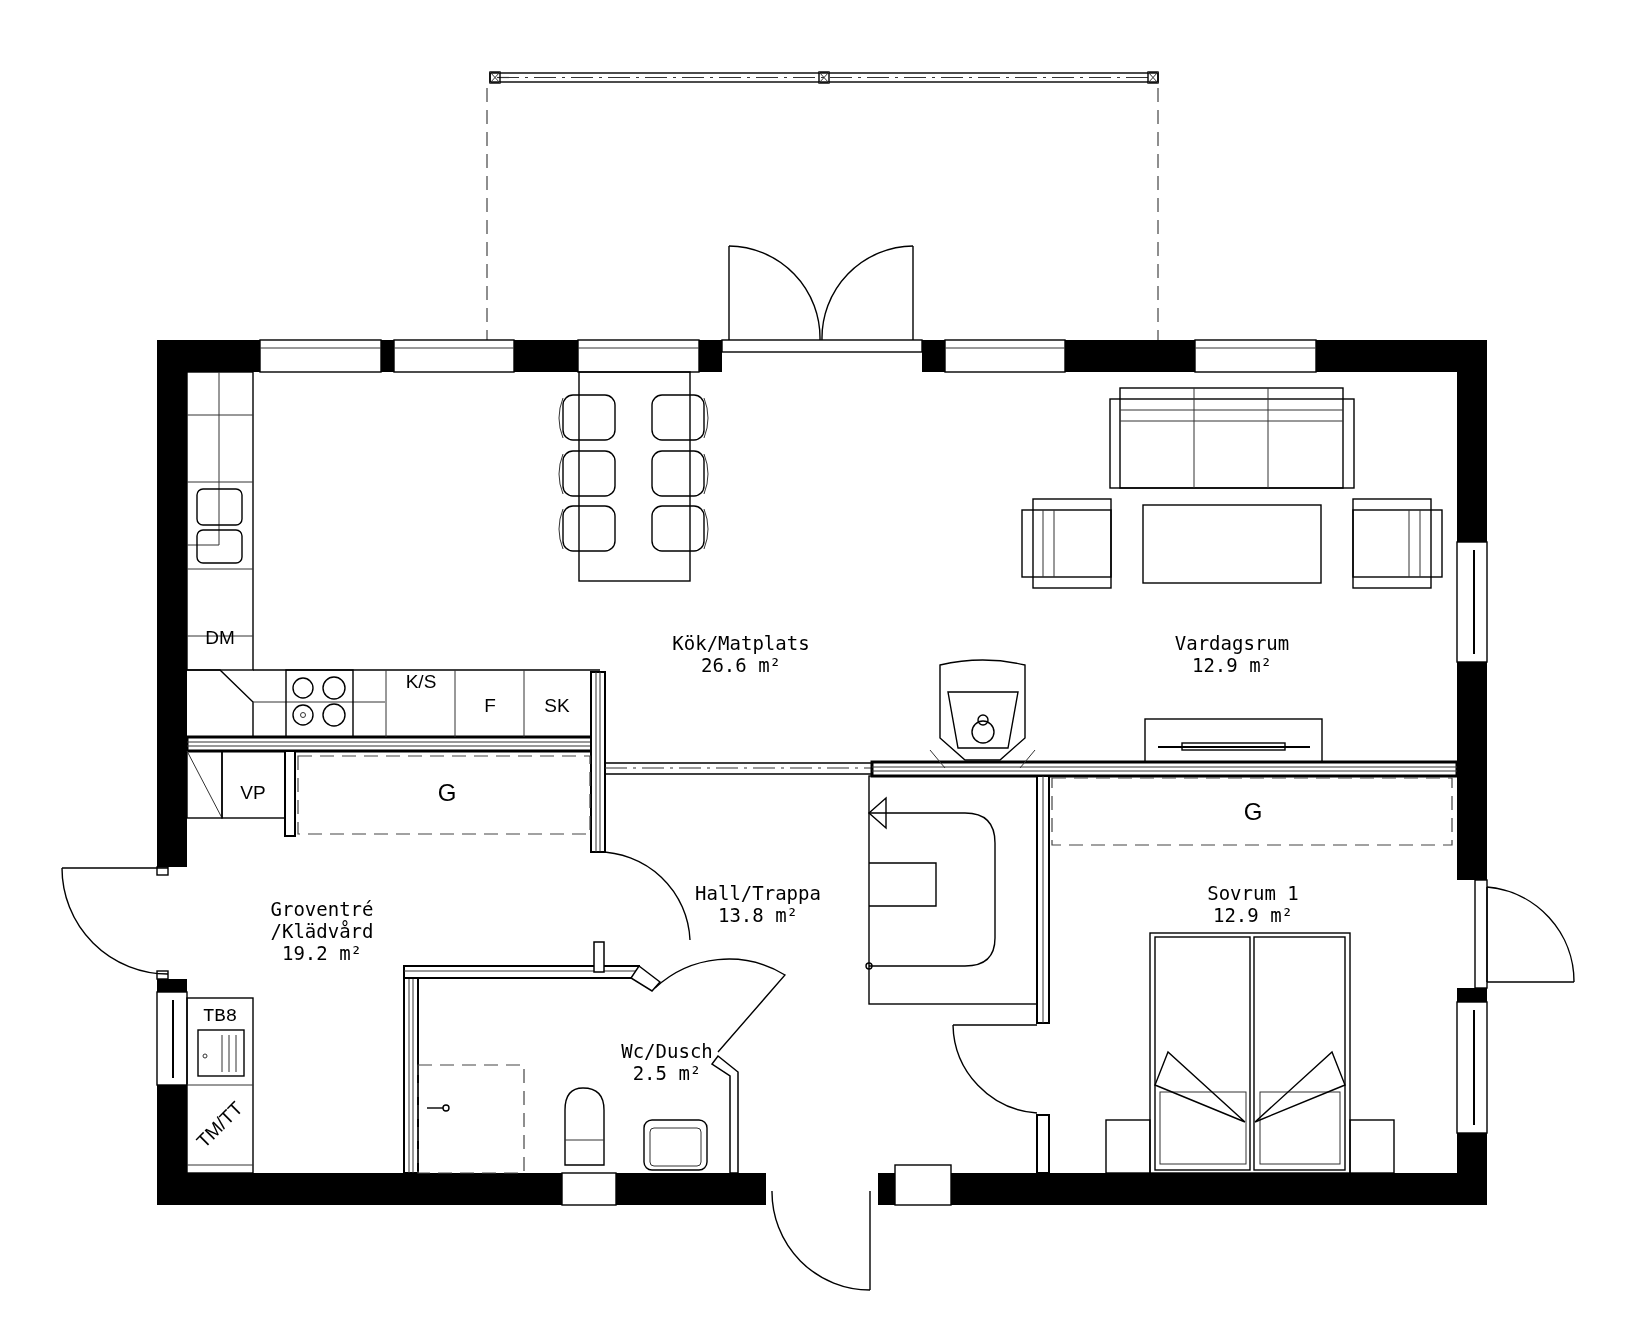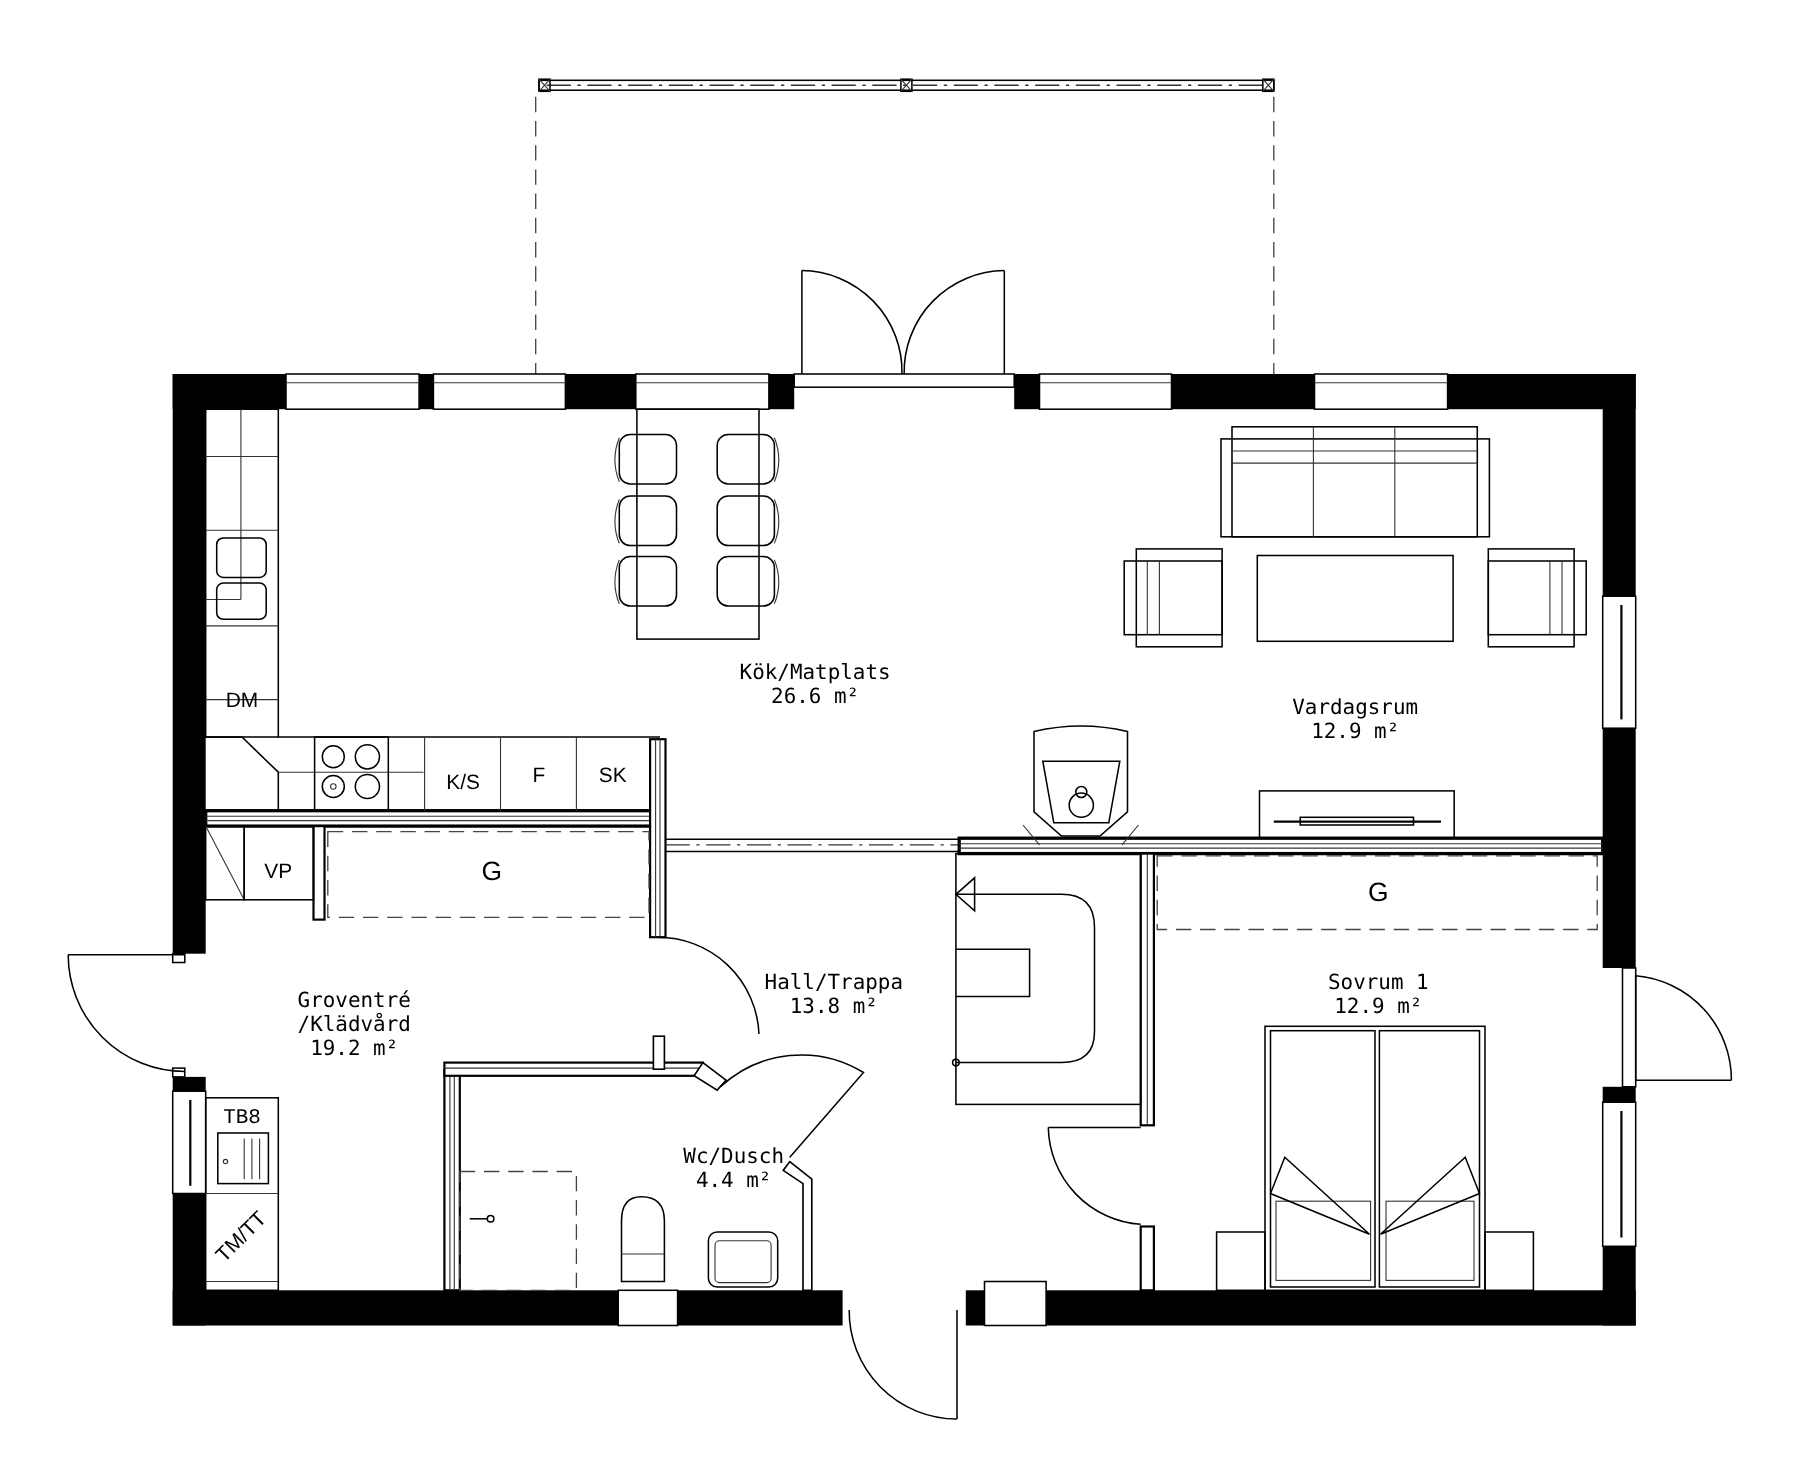--- a/index.html
+++ b/index.html
@@ -263,21 +263,21 @@
     <line class="lt" x1="187" y1="1085" x2="253" y2="1085"></line>
     <rect class="l" x="198" y="1030" width="46" height="46"></rect>
     <line class="lt" x1="222" y1="1035" x2="222" y2="1072"></line>
       <line class="lt" x1="229" y1="1035" x2="229" y2="1072"></line>
       <line class="lt" x1="236" y1="1035" x2="236" y2="1072"></line>
     <circle class="lt" cx="205" cy="1056" r="2"></circle>
     <line class="lt" x1="187" y1="1165" x2="253" y2="1165"></line>
   </g>
 </svg>
 
-<div class="lbl" style="left:741px; top:600px;">
+<div class="lbl" style="left:741px; top:632px;">
   <div>Kök/Matplats</div>
   <div>26.6 m²</div>
 </div>
 <div class="lbl" style="left:1232px; top:632px;">
   <div>Vardagsrum</div>
   <div>12.9 m²</div>
 </div>
 <div class="lbl" style="left:322px; top:898px;text-align:center;">
   <div>Groventré</div>
   <div>/Klädvård</div>
@@ -286,24 +286,24 @@
 <div class="lbl" style="left:758px; top:882px;">
   <div>Hall/Trappa</div>
   <div>13.8 m²</div>
 </div>
 <div class="lbl" style="left:1253px; top:882px;">
   <div>Sovrum 1</div>
   <div>12.9 m²</div>
 </div>
 <div class="lbl" style="left:667px; top:1040px;">
   <div>Wc/Dusch</div>
-  <div>4.4 m²</div>
+  <div>2.5 m²</div>
 </div>
 
 <div class="fix" style="left:220px; top:638px;">DM</div>
-<div class="fix" style="left:421px; top:712px;">K/S</div>
+<div class="fix" style="left:421px; top:682px;">K/S</div>
 <div class="fix" style="left:490px; top:706px;">F</div>
 <div class="fix" style="left:557px; top:706px;">SK</div>
 <div class="fix" style="left:253px; top:793px;">VP</div>
 <div class="fix g" style="left:447px; top:793px;">G</div>
 <div class="fix g" style="left:1253px; top:812px;">G</div>
 <div class="fix" style="left:220px; top:1016px;font-family:Liberation Mono, monospace;">TB8</div>
 <div class="fix" style="left:220px; top:1125px; transform: translate(-50%,-50%) rotate(-45deg);">TM/TT</div>
 
 </body></html>

